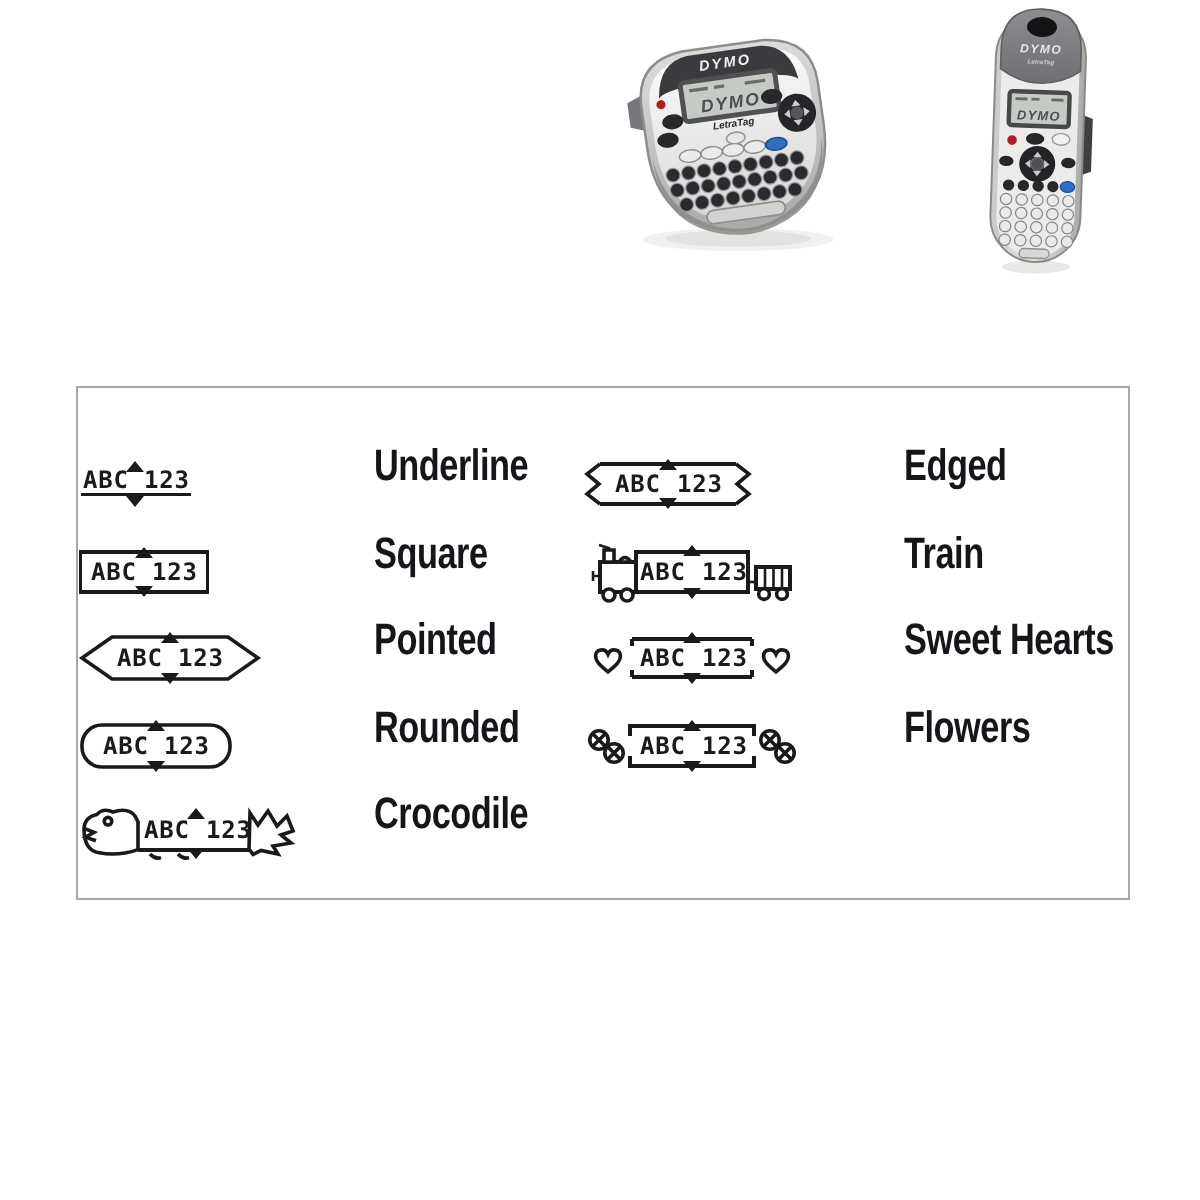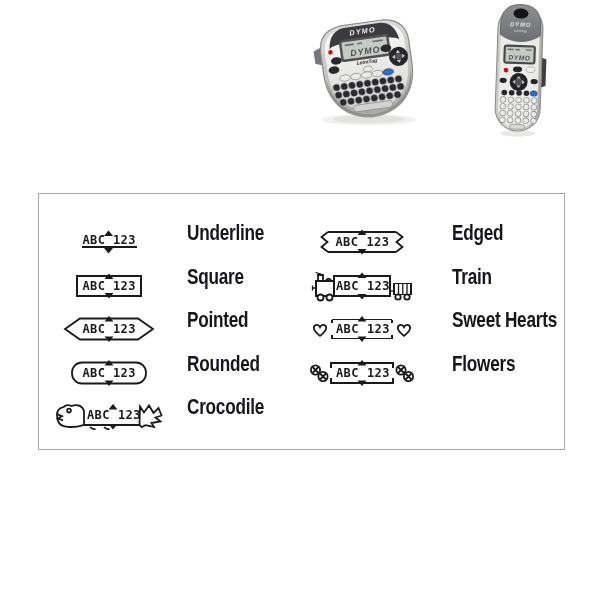--- a/index.html
+++ b/index.html
@@ -12,21 +12,21 @@
   .btxt{font:italic 700 7px "Liberation Sans",sans-serif;fill:#f0f0f3;letter-spacing:1.1px;text-anchor:middle;}
   .lcdtxt{font:italic 700 8.5px "Liberation Sans",sans-serif;fill:#4b4f54;letter-spacing:.9px;text-anchor:middle;}
   .subtxt{font:italic 700 4.8px "Liberation Sans",sans-serif;fill:#26262c;text-anchor:middle;}
   .hbrand{font:italic 700 6px "Liberation Sans",sans-serif;fill:#e6e6ea;letter-spacing:.8px;text-anchor:middle;}
   .hsub{font:italic 700 3.2px "Liberation Sans",sans-serif;fill:#cdcdd1;text-anchor:middle;}
   .hlcd{font:italic 700 6.5px "Liberation Sans",sans-serif;fill:#4b4f54;letter-spacing:.6px;text-anchor:middle;}
   
   .panel{position:absolute;left:38px;top:193px;width:527px;height:257px;box-sizing:border-box;
          border:1.5px solid #a7a7a7;background:#fff;}
   .srow{position:absolute;left:0;width:100%;height:44px;}
-  .icell{position:absolute;left:0;top:0;width:140px;height:44px;display:flex;align-items:center;justify-content:center;}
+  .icell{position:absolute;left:0;top:0;width:140px;height:44px;display:flex;align-items:center;justify-content:flex-start;}
   .icell.r{left:252px;width:142px;}
   .slabel{position:absolute;left:148px;top:0;height:44px;line-height:43px;
           font:700 22px "Liberation Sans",sans-serif;letter-spacing:-0.3px;color:#16161a;
           transform:scaleX(.78);transform-origin:0 50%;white-space:nowrap;}
   .slabel.r{left:413px;}
   
   .fr{fill:#ffffff;stroke:#1a1a1a;stroke-width:1.8;}
   .ln{fill:none;stroke:#1a1a1a;stroke-width:1.8;}
   .th{stroke-width:1.3;}
   .ar{fill:#1a1a1a;stroke:none;}

